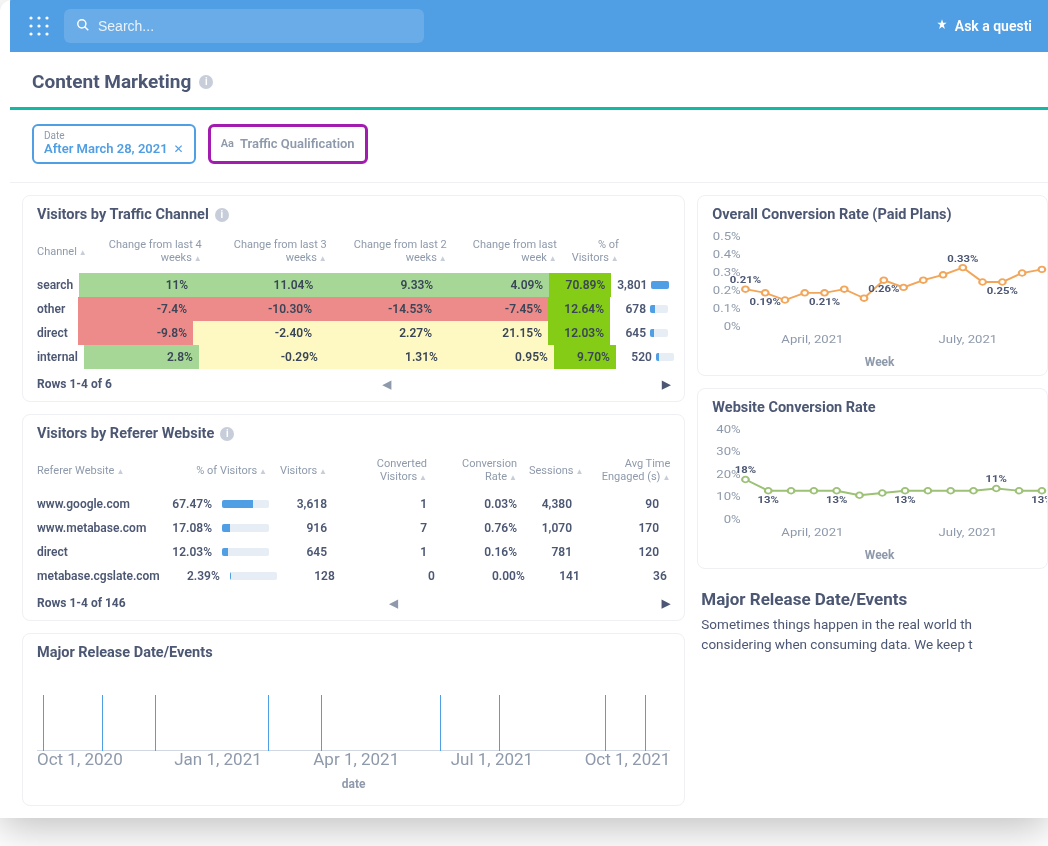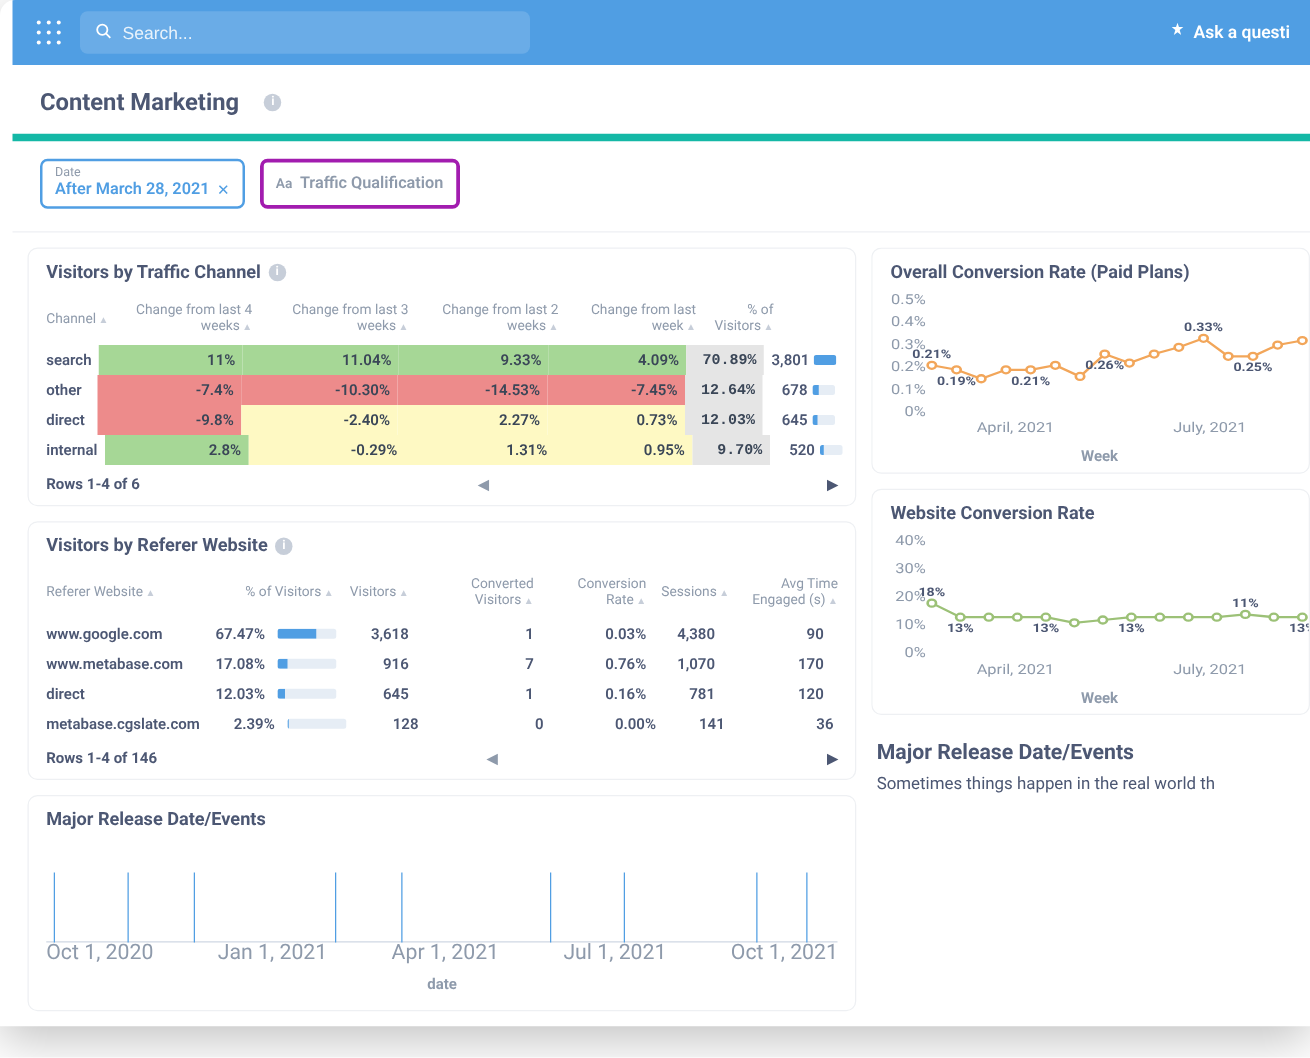--- a/index.html
+++ b/index.html
@@ -6,21 +6,21 @@
 body { font-family: -apple-system, BlinkMacSystemFont, "Segoe UI", Roboto, sans-serif; background: #fff; width: 1048px; height: 846px; overflow: hidden; color: #4c5773; }
 .app { width: 1048px; border-radius: 12px 0 0 0; overflow: hidden; background: #fff; box-shadow: 0 10px 40px rgba(0,0,0,0.25); padding-left: 10px; }
 .topbar { background: #509ee3; height: 52px; display: flex; align-items: center; padding: 0 16px; gap: 12px; }
 .logo { width: 26px; height: 26px; display: flex; align-items: center; justify-content: center; }
 .logo svg { width: 24px; height: 24px; }
 .searchbox { flex: 0 0 360px; background: rgba(255,255,255,0.15); border-radius: 6px; height: 34px; display: flex; align-items: center; padding: 0 12px; gap: 8px; color: #fff; }
 .searchbox input { background: transparent; border: none; outline: none; color: #fff; font-size: 14px; width: 100%; }
 .searchbox input::placeholder { color: rgba(255,255,255,0.85); }
 .topbar-spacer { flex: 1; }
 .ask { display: flex; align-items: center; gap: 6px; color: #fff; font-size: 14px; font-weight: 600; }
-.title-row { padding: 18px 22px 14px; display: flex; align-items: center; gap: 20px; border-bottom: 6px solid #14b8a6; }
+.title-row { padding: 18px 22px 14px; display: flex; align-items: center; gap: 8px; border-bottom: 3px solid #14b8a6; }
 .title-row h1 { font-size: 19px; font-weight: 700; color: #4c5773; }
 .info-dot { width: 14px; height: 14px; border-radius: 50%; background: #c7ced9; color: #fff; font-size: 10px; display: inline-flex; align-items: center; justify-content: center; font-weight: 700; }
 .filters { padding: 14px 22px 18px; display: flex; gap: 12px; border-bottom: 1px solid #eef0f3; }
 .filter { border: 3px solid #a21caf; border-radius: 6px; padding: 4px 10px 6px; font-size: 13px; color: #74838f; display: flex; flex-direction: column; gap: 2px; justify-content: center; min-height: 38px; }
 .filter.active { border: 2px solid #509ee3; color: #509ee3; }
 .filter .flabel { font-size: 10px; color: #8e9aab; margin-bottom: -2px; }
 .filter .fvalue { display: flex; align-items: center; gap: 6px; font-weight: 600; }
 .filter .fx { font-size: 12px; font-weight: 400; }
 .filter.inactive .fvalue { color: #8e9aab; font-weight: 600; }
 .content { display: flex; gap: 12px; padding: 12px 0 12px 12px; }
@@ -45,21 +45,21 @@
 .ch .th:nth-child(7), .ch .td:nth-child(7) { flex: 0 0 40px; padding-right: 4px; }
 .ch .td:nth-child(8) { flex: 0 0 22px; padding: 5px 4px 5px 0; }
 .ch .trow .td { font-weight: 600; color: #4c5773; }
 .ch .trow .td.cell { color: #3a4657; }
 .ch .td.bar { display: flex; align-items: center; }
 .minibar { height: 8px; background: #e6edf5; border-radius: 2px; width: 100%; position: relative; overflow: hidden; }
 .minibar .fill { position: absolute; left: 0; top: 0; bottom: 0; background: #509ee3; }
 .bg-green { background: #a6d796; }
 .bg-red { background: #ed8b8b; }
 .bg-yellow { background: #fef9c3; }
-.bg-blue { background: #e5e5e5; font-family: Liberation Mono, monospace; }
+.bg-blue { background: #84cc16; }
 
 
 .rf .th:nth-child(1), .rf .td:nth-child(1) { flex: 0 0 135px; }
 .rf .th:nth-child(2), .rf .td:nth-child(2) { flex: 0 0 60px; }
 .rf .td:nth-child(3) { flex: 0 0 55px; padding: 5px 4px; }
 .rf .th:nth-child(3), .rf .td:nth-child(4) { flex: 0 0 60px; }
 .rf .th:nth-child(4), .rf .td:nth-child(5) { flex: 0 0 100px; }
 .rf .th:nth-child(5), .rf .td:nth-child(6) { flex: 0 0 90px; }
 .rf .th:nth-child(6), .rf .td:nth-child(7) { flex: 0 0 55px; }
 .rf .th:nth-child(7), .rf .td:nth-child(8) { flex: 0 0 95px; padding-right: 14px; }
@@ -188,21 +188,21 @@
                   <div class="minibar">
                     <div class="fill" style="width:25%"></div>
                   </div>
                 </div>
               </div>
               <div class="trow">
                 <div class="td">direct</div>
                 <div class="td cell bg-red">-9.8%</div>
                 <div class="td cell bg-yellow">-2.40%</div>
                 <div class="td cell bg-yellow">2.27%</div>
-                <div class="td cell bg-yellow">0.73%</div>
+                <div class="td cell bg-yellow">21.15%</div>
                 <div class="td cell bg-blue">12.03%</div>
                 <div class="td">645</div>
                 <div class="td bar">
                   <div class="minibar">
                     <div class="fill" style="width:22%"></div>
                   </div>
                 </div>
               </div>
               <div class="trow">
                 <div class="td">internal</div>
@@ -411,17 +411,17 @@
             <text x="104.3076923076923" y="80.75" text-anchor="middle" class="point-label">13%</text>
             <text x="161.53846153846155" y="80.75" text-anchor="middle" class="point-label">13%</text>
             <text x="237.84615384615384" y="60.5" text-anchor="middle" class="point-label">11%</text>
             <text x="276" y="80.75" text-anchor="middle" class="point-label">13%</text>
           </svg>
         <div class="chart-xlabel">Week</div>
       </div>
 
       <div class="text-card">
         <h2>Major Release Date/Events</h2>
-        <p><span>Sometimes things happen in the real world th</span><br></p>
+        <p><span>Sometimes things happen in the real world th</span><br><span>considering when consuming data. We keep t</span></p>
       </div>
     </div>
   </div>
 </div>
 
 </body></html>

